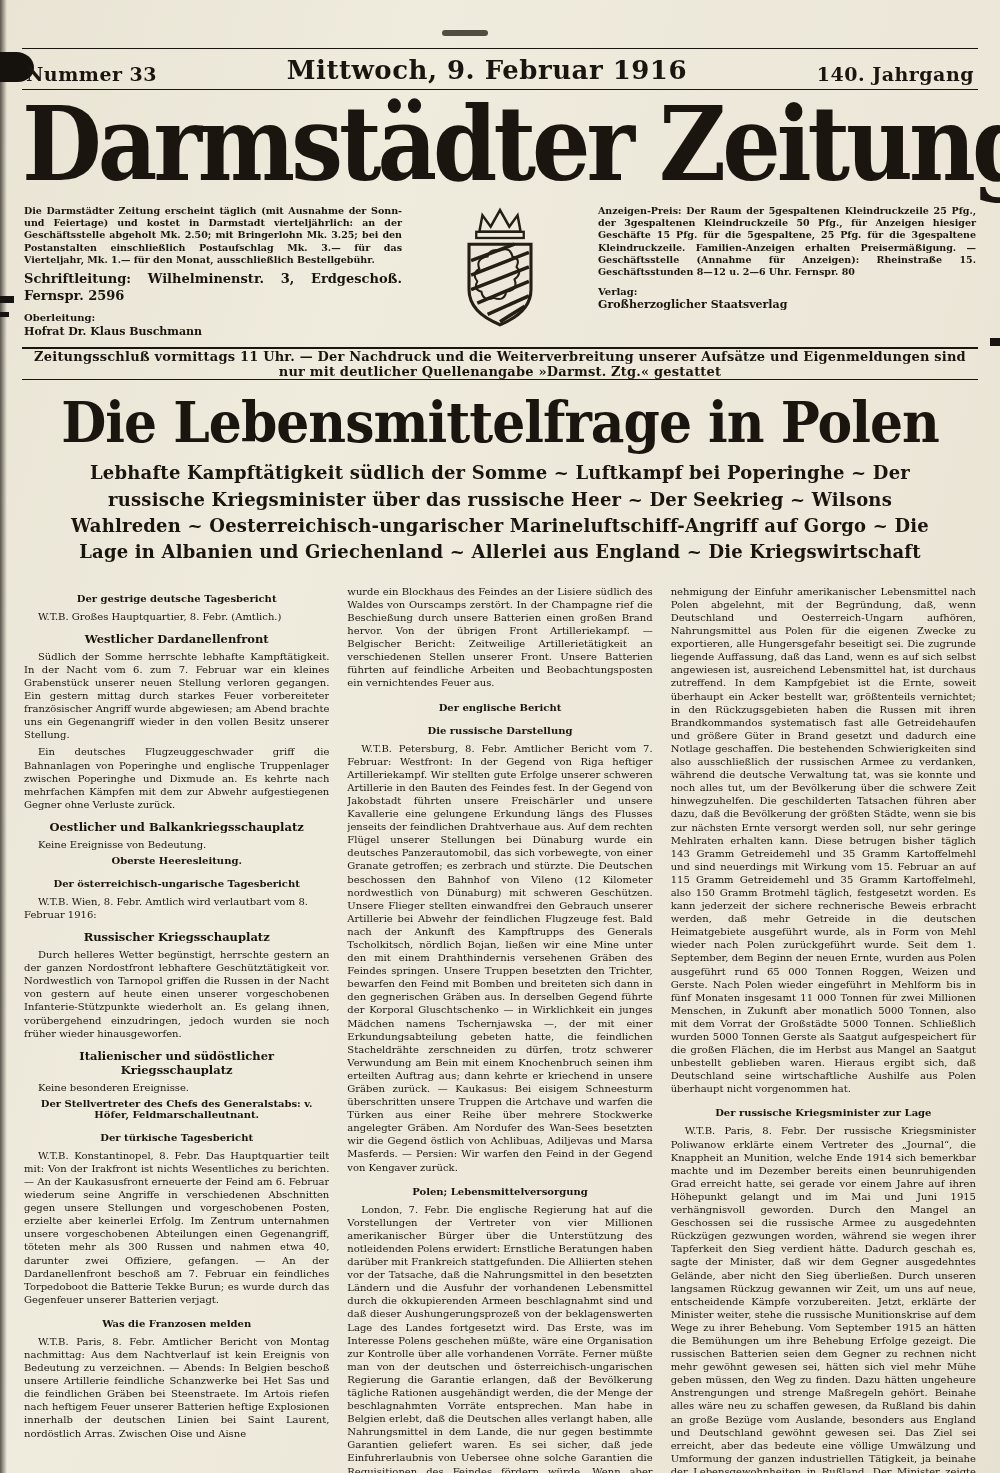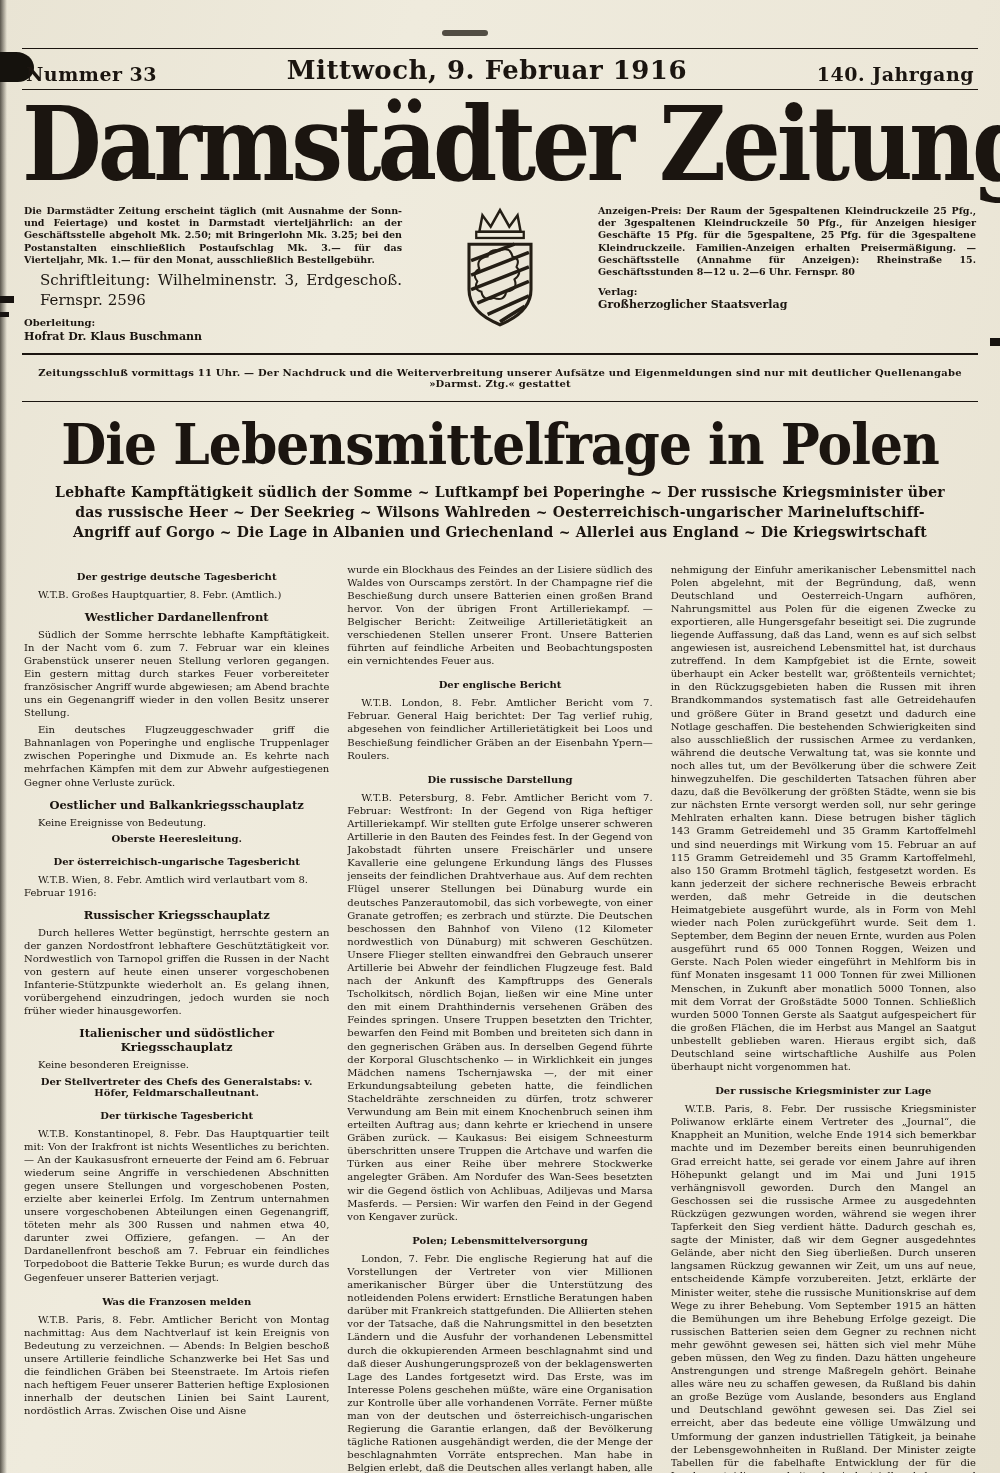--- a/index.html
+++ b/index.html
@@ -30,35 +30,35 @@
   .masthead { text-align:center; padding:6px 0 2px; }
   .masthead .title {
     display:inline-block; font-size:92px; font-weight:bold; letter-spacing:-4px;
     transform:scaleY(1.12); line-height:1.05; white-space:nowrap;
   }
 
   
   .pubrow { display:flex; justify-content:space-between; align-items:flex-start; padding:10px 2px 0; }
   .pub-left, .pub-right { width:378px; font-size:9.5px; font-weight:bold; line-height:1.3; text-align:justify; }
   .pub-center { width:150px; display:flex; justify-content:center; padding-top:2px; }
-  .schriftleitung { margin-top:5px; font-size:15px; font-weight:normal;margin-left:16px; }
+  .schriftleitung { margin-top:5px; font-size:13px; font-weight:bold; }
   .persons { text-align:left; font-size:10px; font-weight:bold; margin-top:6px; line-height:1.35; }
   .persons .who { font-size:11px; }
 
   
   .noticewrap { margin-top:8px; }
-  .notice { font-size:10px; font-weight:bold; text-align:center; padding:12px 2px; letter-spacing:.2px; }
+  .notice { font-size:13px; font-weight:bold; text-align:center; padding:0 2px; letter-spacing:.2px; }
 
   
   .headline {
     text-align:center; font-size:52px; font-weight:bold; letter-spacing:-1px;
     transform:scaleY(1.08); padding:16px 0 8px; line-height:1;
   }
   .subheadline {
-    font-size:14px; font-weight:bold; text-align:center; line-height:1.45;
+    font-size:18px; font-weight:bold; text-align:center; line-height:1.45;
     padding:4px 30px 10px; letter-spacing:.2px;
   }
 
   
   .body-cols { display:flex; gap:18px; padding:6px 2px 0; }
   .col { flex:1 1 0; height:952px; overflow:hidden; }
 
   .blk { margin:4px 0 4px; }
   .blk.heading { font-size:10px; font-weight:bold; text-align:center; margin:12px 0 6px; }
   .blk.subheading { font-size:11.5px; font-weight:bold; text-align:center; margin:9px 0 4px; }
@@ -148,21 +148,20 @@
           <div class="blk para">Keine besonderen Ereignisse.</div>
           <div class="blk signature">Der Stellvertreter des Chefs des Generalstabs: v. Höfer, Feldmarschalleutnant.</div>
           <div class="blk heading">Der türkische Tagesbericht</div>
           <div class="blk para">W.T.B. Konstantinopel, 8. Febr. Das Hauptquartier teilt mit: Von der Irakfront ist nichts Wesentliches zu berichten. — An der Kaukasusfront erneuerte der Feind am 6. Februar wiederum seine Angriffe in verschiedenen Abschnitten gegen unsere Stellungen und vorgeschobenen Posten, erzielte aber keinerlei Erfolg. Im Zentrum unternahmen unsere vorgeschobenen Abteilungen einen Gegenangriff, töteten mehr als 300 Russen und nahmen etwa 40, darunter zwei Offiziere, gefangen. — An der Dardanellenfront beschoß am 7. Februar ein feindliches Torpedoboot die Batterie Tekke Burun; es wurde durch das Gegenfeuer unserer Batterien verjagt.</div>
           <div class="blk heading">Was die Franzosen melden</div>
           <div class="blk para">W.T.B. Paris, 8. Febr. Amtlicher Bericht von Montag nachmittag: Aus dem Nachtverlauf ist kein Ereignis von Bedeutung zu verzeichnen. — Abends: In Belgien beschoß unsere Artillerie feindliche Schanzwerke bei Het Sas und die feindlichen Gräben bei Steenstraete. Im Artois riefen nach heftigem Feuer unserer Batterien heftige Explosionen innerhalb der deutschen Linien bei Saint Laurent, nordöstlich Arras. Zwischen Oise und Aisne</div>
         </div>
       <div class="col">
           <div class="blk cont">wurde ein Blockhaus des Feindes an der Lisiere südlich des Waldes von Ourscamps zerstört. In der Champagne rief die Beschießung durch unsere Batterien einen großen Brand hervor. Von der übrigen Front Artilleriekampf. — Belgischer Bericht: Zeitweilige Artillerietätigkeit an verschiedenen Stellen unserer Front. Unsere Batterien führten auf feindliche Arbeiten und Beobachtungsposten ein vernichtendes Feuer aus.</div>
           <div class="blk heading">Der englische Bericht</div>
-          <div class="blk para">W.T.B. London, 8. Febr. Amtlicher Bericht vom 7. Februar. General Haig berichtet: Der Tag verlief ruhig, abgesehen von feindlicher Artillerietätigkeit bei Loos und Beschießung feindlicher Gräben an der Eisenbahn Ypern—Roulers.</div>
           <div class="blk heading">Die russische Darstellung</div>
           <div class="blk para">W.T.B. Petersburg, 8. Febr. Amtlicher Bericht vom 7. Februar: Westfront: In der Gegend von Riga heftiger Artilleriekampf. Wir stellten gute Erfolge unserer schweren Artillerie in den Bauten des Feindes fest. In der Gegend von Jakobstadt führten unsere Freischärler und unsere Kavallerie eine gelungene Erkundung längs des Flusses jenseits der feindlichen Drahtverhaue aus. Auf dem rechten Flügel unserer Stellungen bei Dünaburg wurde ein deutsches Panzerautomobil, das sich vorbewegte, von einer Granate getroffen; es zerbrach und stürzte. Die Deutschen beschossen den Bahnhof von Vileno (12 Kilometer nordwestlich von Dünaburg) mit schweren Geschützen. Unsere Flieger stellten einwandfrei den Gebrauch unserer Artillerie bei Abwehr der feindlichen Flugzeuge fest. Bald nach der Ankunft des Kampftrupps des Generals Tscholkitsch, nördlich Bojan, ließen wir eine Mine unter den mit einem Drahthindernis versehenen Gräben des Feindes springen. Unsere Truppen besetzten den Trichter, bewarfen den Feind mit Bomben und breiteten sich dann in den gegnerischen Gräben aus. In derselben Gegend führte der Korporal Gluschtschenko — in Wirklichkeit ein junges Mädchen namens Tschernjawska —, der mit einer Erkundungsabteilung gebeten hatte, die feindlichen Stacheldrähte zerschneiden zu dürfen, trotz schwerer Verwundung am Bein mit einem Knochenbruch seinen ihm erteilten Auftrag aus; dann kehrte er kriechend in unsere Gräben zurück. — Kaukasus: Bei eisigem Schneesturm überschritten unsere Truppen die Artchave und warfen die Türken aus einer Reihe über mehrere Stockwerke angelegter Gräben. Am Nordufer des Wan-Sees besetzten wir die Gegend östlich von Achlibuas, Adiljevas und Marsa Masferds. — Persien: Wir warfen den Feind in der Gegend von Kengaver zurück.</div>
           <div class="blk heading">Polen; Lebensmittelversorgung</div>
           <div class="blk para">London, 7. Febr. Die englische Regierung hat auf die Vorstellungen der Vertreter von vier Millionen amerikanischer Bürger über die Unterstützung des notleidenden Polens erwidert: Ernstliche Beratungen haben darüber mit Frankreich stattgefunden. Die Alliierten stehen vor der Tatsache, daß die Nahrungsmittel in den besetzten Ländern und die Ausfuhr der vorhandenen Lebensmittel durch die okkupierenden Armeen beschlagnahmt sind und daß dieser Aushungerungsprozeß von der beklagenswerten Lage des Landes fortgesetzt wird. Das Erste, was im Interesse Polens geschehen müßte, wäre eine Organisation zur Kontrolle über alle vorhandenen Vorräte. Ferner müßte man von der deutschen und österreichisch-ungarischen Regierung die Garantie erlangen, daß der Bevölkerung tägliche Rationen ausgehändigt werden, die der Menge der beschlagnahmten Vorräte entsprechen. Man habe in Belgien erlebt, daß die Deutschen alles verlangt haben, alle Nahrungsmittel in dem Lande, die nur gegen bestimmte Garantien geliefert waren. Es sei sicher, daß jede Einfuhrerlaubnis von Uebersee ohne solche Garantien die Requisitionen des Feindes fördern würde. Wenn aber Deutschland und Oesterreich sich an dem von den belgischen Unterstützungskomitees gegebenen Beispiel beteiligen wollten, so könne man sich an keinem Unterstützungsplan beteiligen, ohne die Ausfuhr aller Lebensmittel zu verbieten, weil ohne solche Garantien die vorhandenen Lebensmittel nicht für den Unterhalt der okkupierten Gebiete, sondern der okkupierenden Armeen benutzt würden. Diese Garantien müßten gegeben werden, bevor eine Erörterung darüber erfolgen könnte. Zu entsprechenden Maßregeln, die schon genau unabhängig von der Ausfuhrfrage getroffen wurden, sei klar, daß die deutsche und österreichische Regierung niemals an irgend einer solchen Tätigkeit sich beteiligen würden. — Die „Norddeutsche Allgemeine Zeitung“ schreibt zur Lebensmittelfrage in Polen u. a.: Der englische Ministerpräsident hat den amerikanischen Polen gegenüber die Ge-</div>
         </div>
       <div class="col">
           <div class="blk cont">nehmigung der Einfuhr amerikanischer Lebensmittel nach Polen abgelehnt, mit der Begründung, daß, wenn Deutschland und Oesterreich-Ungarn aufhören, Nahrungsmittel aus Polen für die eigenen Zwecke zu exportieren, alle Hungersgefahr beseitigt sei. Die zugrunde liegende Auffassung, daß das Land, wenn es auf sich selbst angewiesen ist, ausreichend Lebensmittel hat, ist durchaus zutreffend. In dem Kampfgebiet ist die Ernte, soweit überhaupt ein Acker bestellt war, größtenteils vernichtet; in den Rückzugsgebieten haben die Russen mit ihren Brandkommandos systematisch fast alle Getreidehaufen und größere Güter in Brand gesetzt und dadurch eine Notlage geschaffen. Die bestehenden Schwierigkeiten sind also ausschließlich der russischen Armee zu verdanken, während die deutsche Verwaltung tat, was sie konnte und noch alles tut, um der Bevölkerung über die schwere Zeit hinwegzuhelfen. Die geschilderten Tatsachen führen aber dazu, daß die Bevölkerung der größten Städte, wenn sie bis zur nächsten Ernte versorgt werden soll, nur sehr geringe Mehlraten erhalten kann. Diese betrugen bisher täglich 143 Gramm Getreidemehl und 35 Gramm Kartoffelmehl und sind neuerdings mit Wirkung vom 15. Februar an auf 115 Gramm Getreidemehl und 35 Gramm Kartoffelmehl, also 150 Gramm Brotmehl täglich, festgesetzt worden. Es kann jederzeit der sichere rechnerische Beweis erbracht werden, daß mehr Getreide in die deutschen Heimatgebiete ausgeführt wurde, als in Form von Mehl wieder nach Polen zurückgeführt wurde. Seit dem 1. September, dem Beginn der neuen Ernte, wurden aus Polen ausgeführt rund 65 000 Tonnen Roggen, Weizen und Gerste. Nach Polen wieder eingeführt in Mehlform bis in fünf Monaten insgesamt 11 000 Tonnen für zwei Millionen Menschen, in Zukunft aber monatlich 5000 Tonnen, also mit dem Vorrat der Großstädte 5000 Tonnen. Schließlich wurden 5000 Tonnen Gerste als Saatgut aufgespeichert für die großen Flächen, die im Herbst aus Mangel an Saatgut unbestellt geblieben waren. Hieraus ergibt sich, daß Deutschland seine wirtschaftliche Aushilfe aus Polen überhaupt nicht vorgenommen hat.</div>
           <div class="blk heading">Der russische Kriegsminister zur Lage</div>
           <div class="blk para">W.T.B. Paris, 8. Febr. Der russische Kriegsminister Poliwanow erklärte einem Vertreter des „Journal“, die Knappheit an Munition, welche Ende 1914 sich bemerkbar machte und im Dezember bereits einen beunruhigenden Grad erreicht hatte, sei gerade vor einem Jahre auf ihren Höhepunkt gelangt und im Mai und Juni 1915 verhängnisvoll geworden. Durch den Mangel an Geschossen sei die russische Armee zu ausgedehnten Rückzügen gezwungen worden, während sie wegen ihrer Tapferkeit den Sieg verdient hätte. Dadurch geschah es, sagte der Minister, daß wir dem Gegner ausgedehntes Gelände, aber nicht den Sieg überließen. Durch unseren langsamen Rückzug gewannen wir Zeit, um uns auf neue, entscheidende Kämpfe vorzubereiten. Jetzt, erklärte der Minister weiter, stehe die russische Munitionskrise auf dem Wege zu ihrer Behebung. Vom September 1915 an hätten die Bemühungen um ihre Behebung Erfolge gezeigt. Die russischen Batterien seien dem Gegner zu rechnen nicht mehr gewöhnt gewesen sei, hätten sich viel mehr Mühe geben müssen, den Weg zu finden. Dazu hätten ungeheure Anstrengungen und strenge Maßregeln gehört. Beinahe alles wäre neu zu schaffen gewesen, da Rußland bis dahin an große Bezüge vom Auslande, besonders aus England und Deutschland gewöhnt gewesen sei. Das Ziel sei erreicht, aber das bedeute eine völlige Umwälzung und Umformung der ganzen industriellen Tätigkeit, ja beinahe der Lebensgewohnheiten in Rußland. Der Minister zeigte Tabellen für die fabelhafte Entwicklung der für die Landesverteidigung arbeitenden industriellen Anlagen und erklärte, mit dieser Produktion des Landes und mit Hilfe des großen Marktes im Ausland könne man hinsichtlich der Munition vertrauensvoll in die Zukunft blicken. Die größten Lücken seien ausgefüllt. Die Stimmung der Truppen sei vorzüglich, und durch die Verdoppelung der Rekrutendepots habe jetzt Rußland dauernd einen Bestand von 1½ Millionen junger Rekruten, aus welchem man die Truppenteile auffüllen könne. Diese wichtige Hauptsache, die Truppenteile vollzählig zu erhalten, sei erfüllt. Kurz, mit der Verlängerung des Krieges seien die Erfolgsaussichten Rußlands gestiegen.</div>
         </div>

